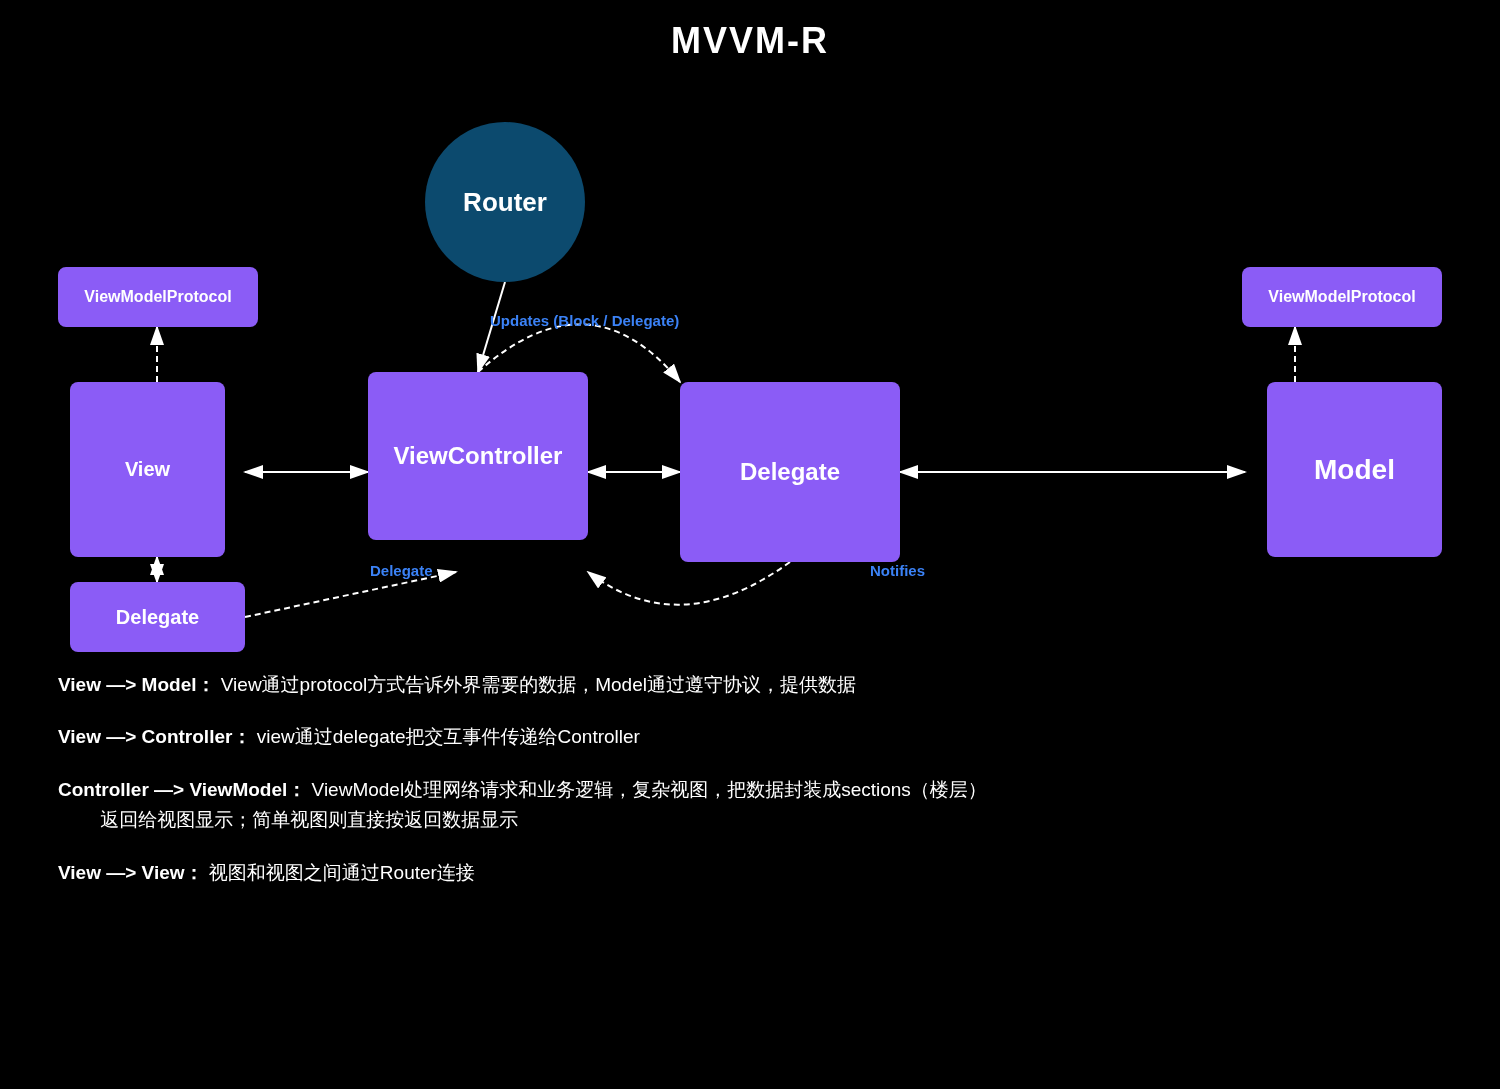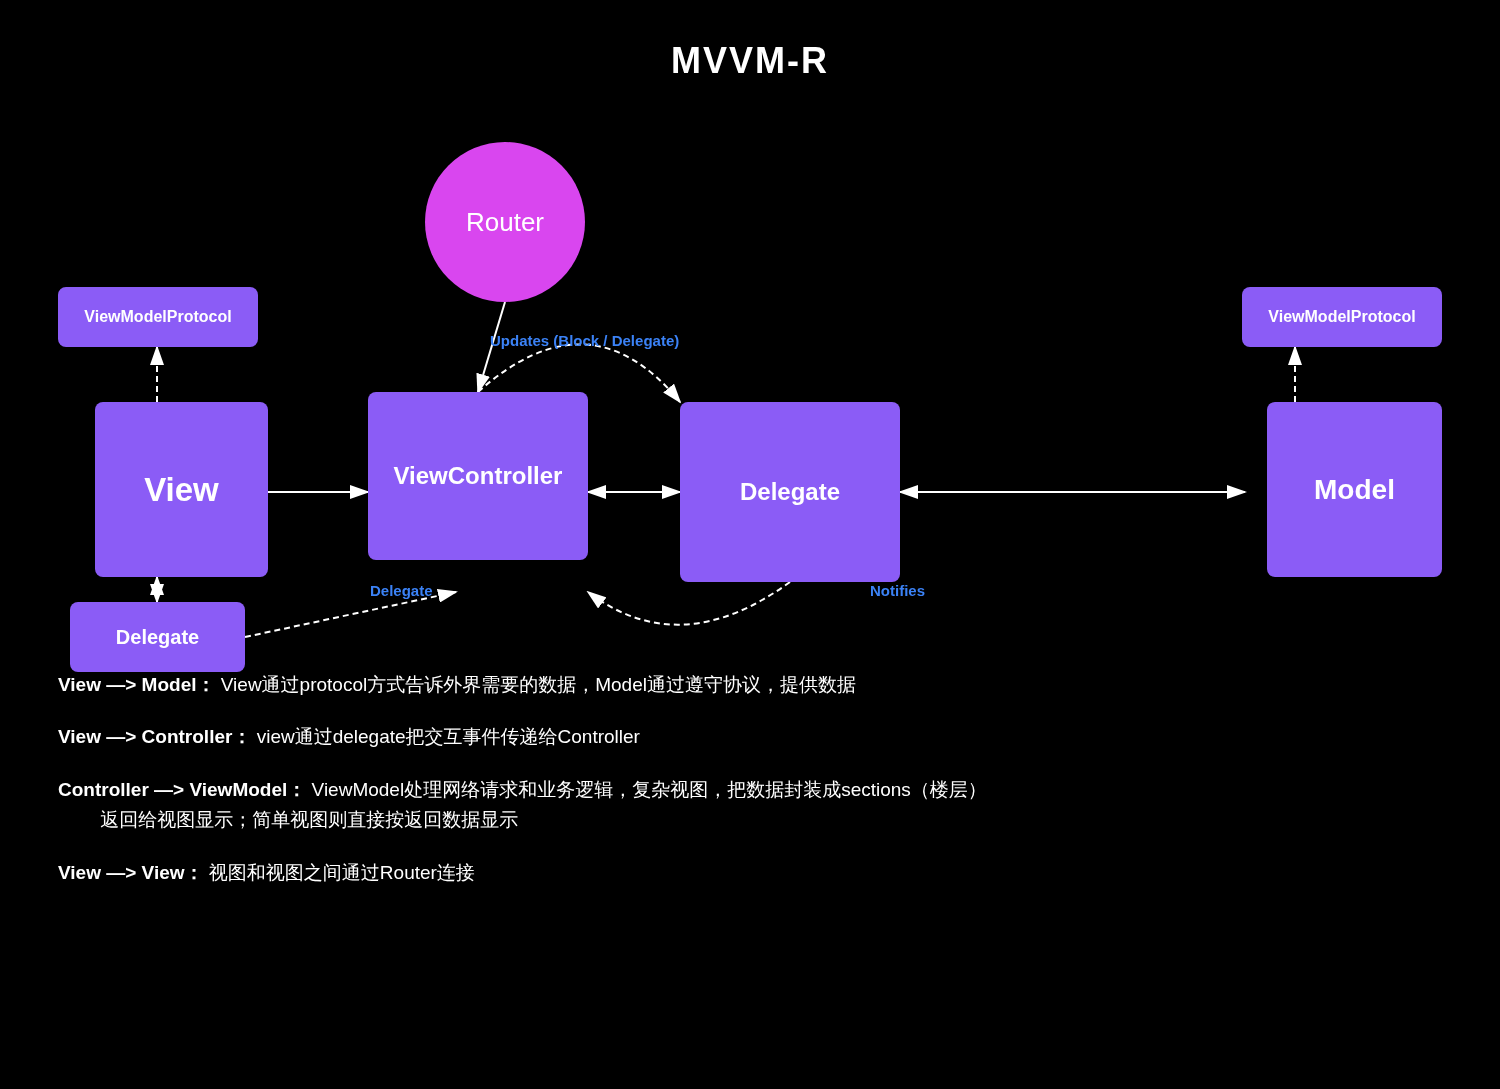--- a/index.html
+++ b/index.html
@@ -11,21 +11,21 @@
       width: 1500px;
       height: 1089px;
       overflow: hidden;
       position: relative;
     }
 
     .page-title {
       text-align: center;
       font-size: 36px;
       font-weight: bold;
-      padding-top: 40px;
+      padding-top: 20px;
       letter-spacing: 2px;
       color: #fff;
     }
 
     .diagram-area {
       position: relative;
       width: 1500px;
       height: 600px;
       top: 20px;
     }
@@ -38,24 +38,24 @@
       color: #fff;
       font-weight: bold;
       display: flex;
       align-items: center;
       justify-content: center;
       font-size: 22px;
     }
 
     .blue-circle {
       position: absolute;
-      background: #d946ef;
+      background: #0c4a6e;
       border-radius: 50%;
       color: #fff;
-      font-weight: normal;
+      font-weight: bold;
       display: flex;
       align-items: center;
       justify-content: center;
       font-size: 26px;
     }
 
     
     #router {
       width: 160px;
       height: 160px;
@@ -76,26 +76,25 @@
     #vmp-right {
       width: 200px;
       height: 60px;
       right: 58px;
       top: 185px;
       font-size: 16px;
     }
 
     
     #view-box {
-      width: 173px;
+      width: 155px;
       height: 175px;
       left: 70px;
       top: 300px;
-      font-size: 33px;
-      margin-left: 25px;
+      font-size: 20px;
     }
 
     
     #vc-box {
       width: 220px;
       height: 168px;
       left: 368px;
       top: 290px;
       font-size: 24px;
     }

